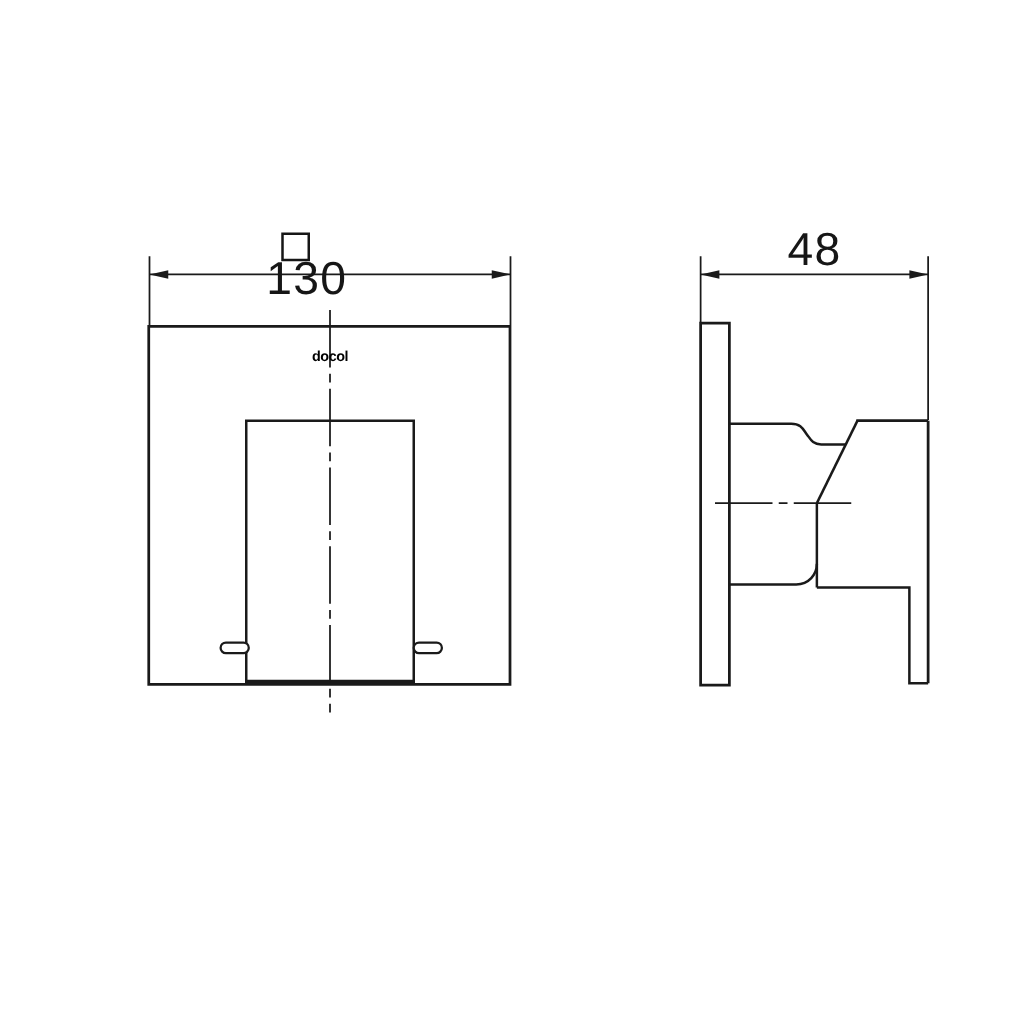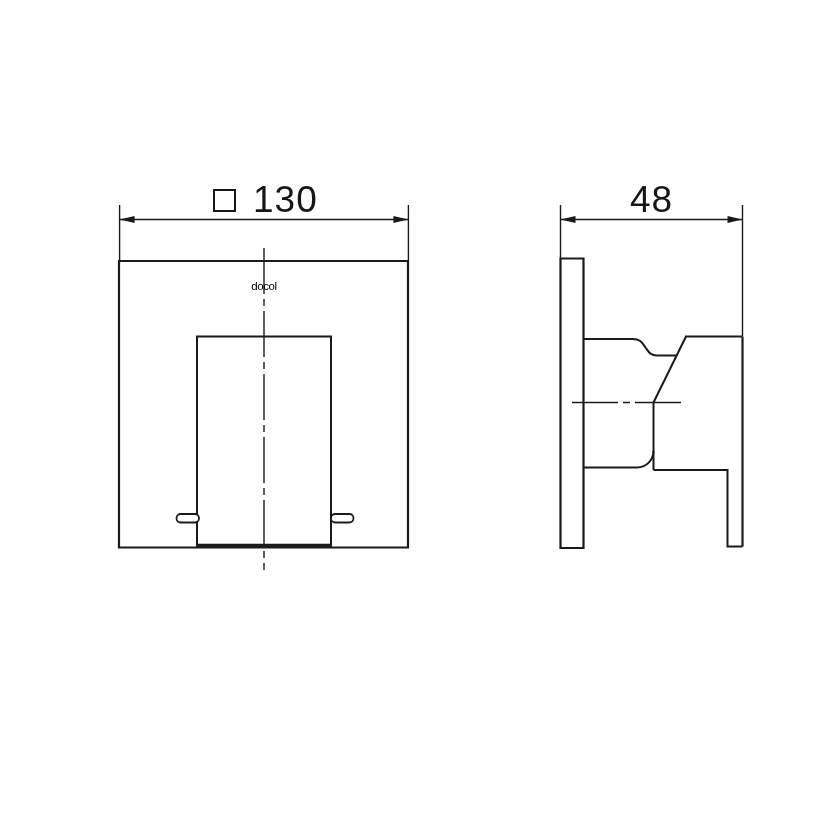--- a/index.html
+++ b/index.html
@@ -29,21 +29,21 @@
     line-height:28px;
     letter-spacing:1px;
     color:#161616;
     white-space:nowrap;
   }
   .logo-mark{
     position:absolute;
     left:264px;top:280px;
     transform:translateX(-50%);
     font-size:11.5px;
-    font-weight:400;
+    font-weight:700;
     letter-spacing:-0.4px;
     color:#000;
     line-height:12px;
   }
 </style>
 </head>
 <body>
 
 <div class="canvas">
 
@@ -83,21 +83,21 @@
       <path d="M685,336.5 H742.5" stroke-width="2.2"></path>
       <path d="M742.5,336.5 V546.5" stroke-width="2.2"></path>
       <path d="M742.5,546.5 H727.5 V470 H653.5" stroke-width="2"></path>
       <path d="M653.5,402.5 V470" stroke-width="2"></path>
       <path d="M653.5,451 C653.5,459.5 647,467.5 637,467.5 H583.5" stroke-width="2"></path>
 
       <path d="M572,402.5 H683" stroke-width="1.4" stroke-dasharray="46 5 7 5"></path>
     </g>
   </svg>
 
-  <div class="dim-label" style="left:213px;top:186px;">
+  <div class="dim-label" style="left:213px;top:186px;flex-direction:column;">
     <span class="square-box"></span>
     <span class="dim-text">130</span>
   </div>
 
   <div class="dim-label" style="left:630px;top:186px;">
     <span class="dim-text">48</span>
   </div>
 
   <div class="logo-mark">docol</div>
 

